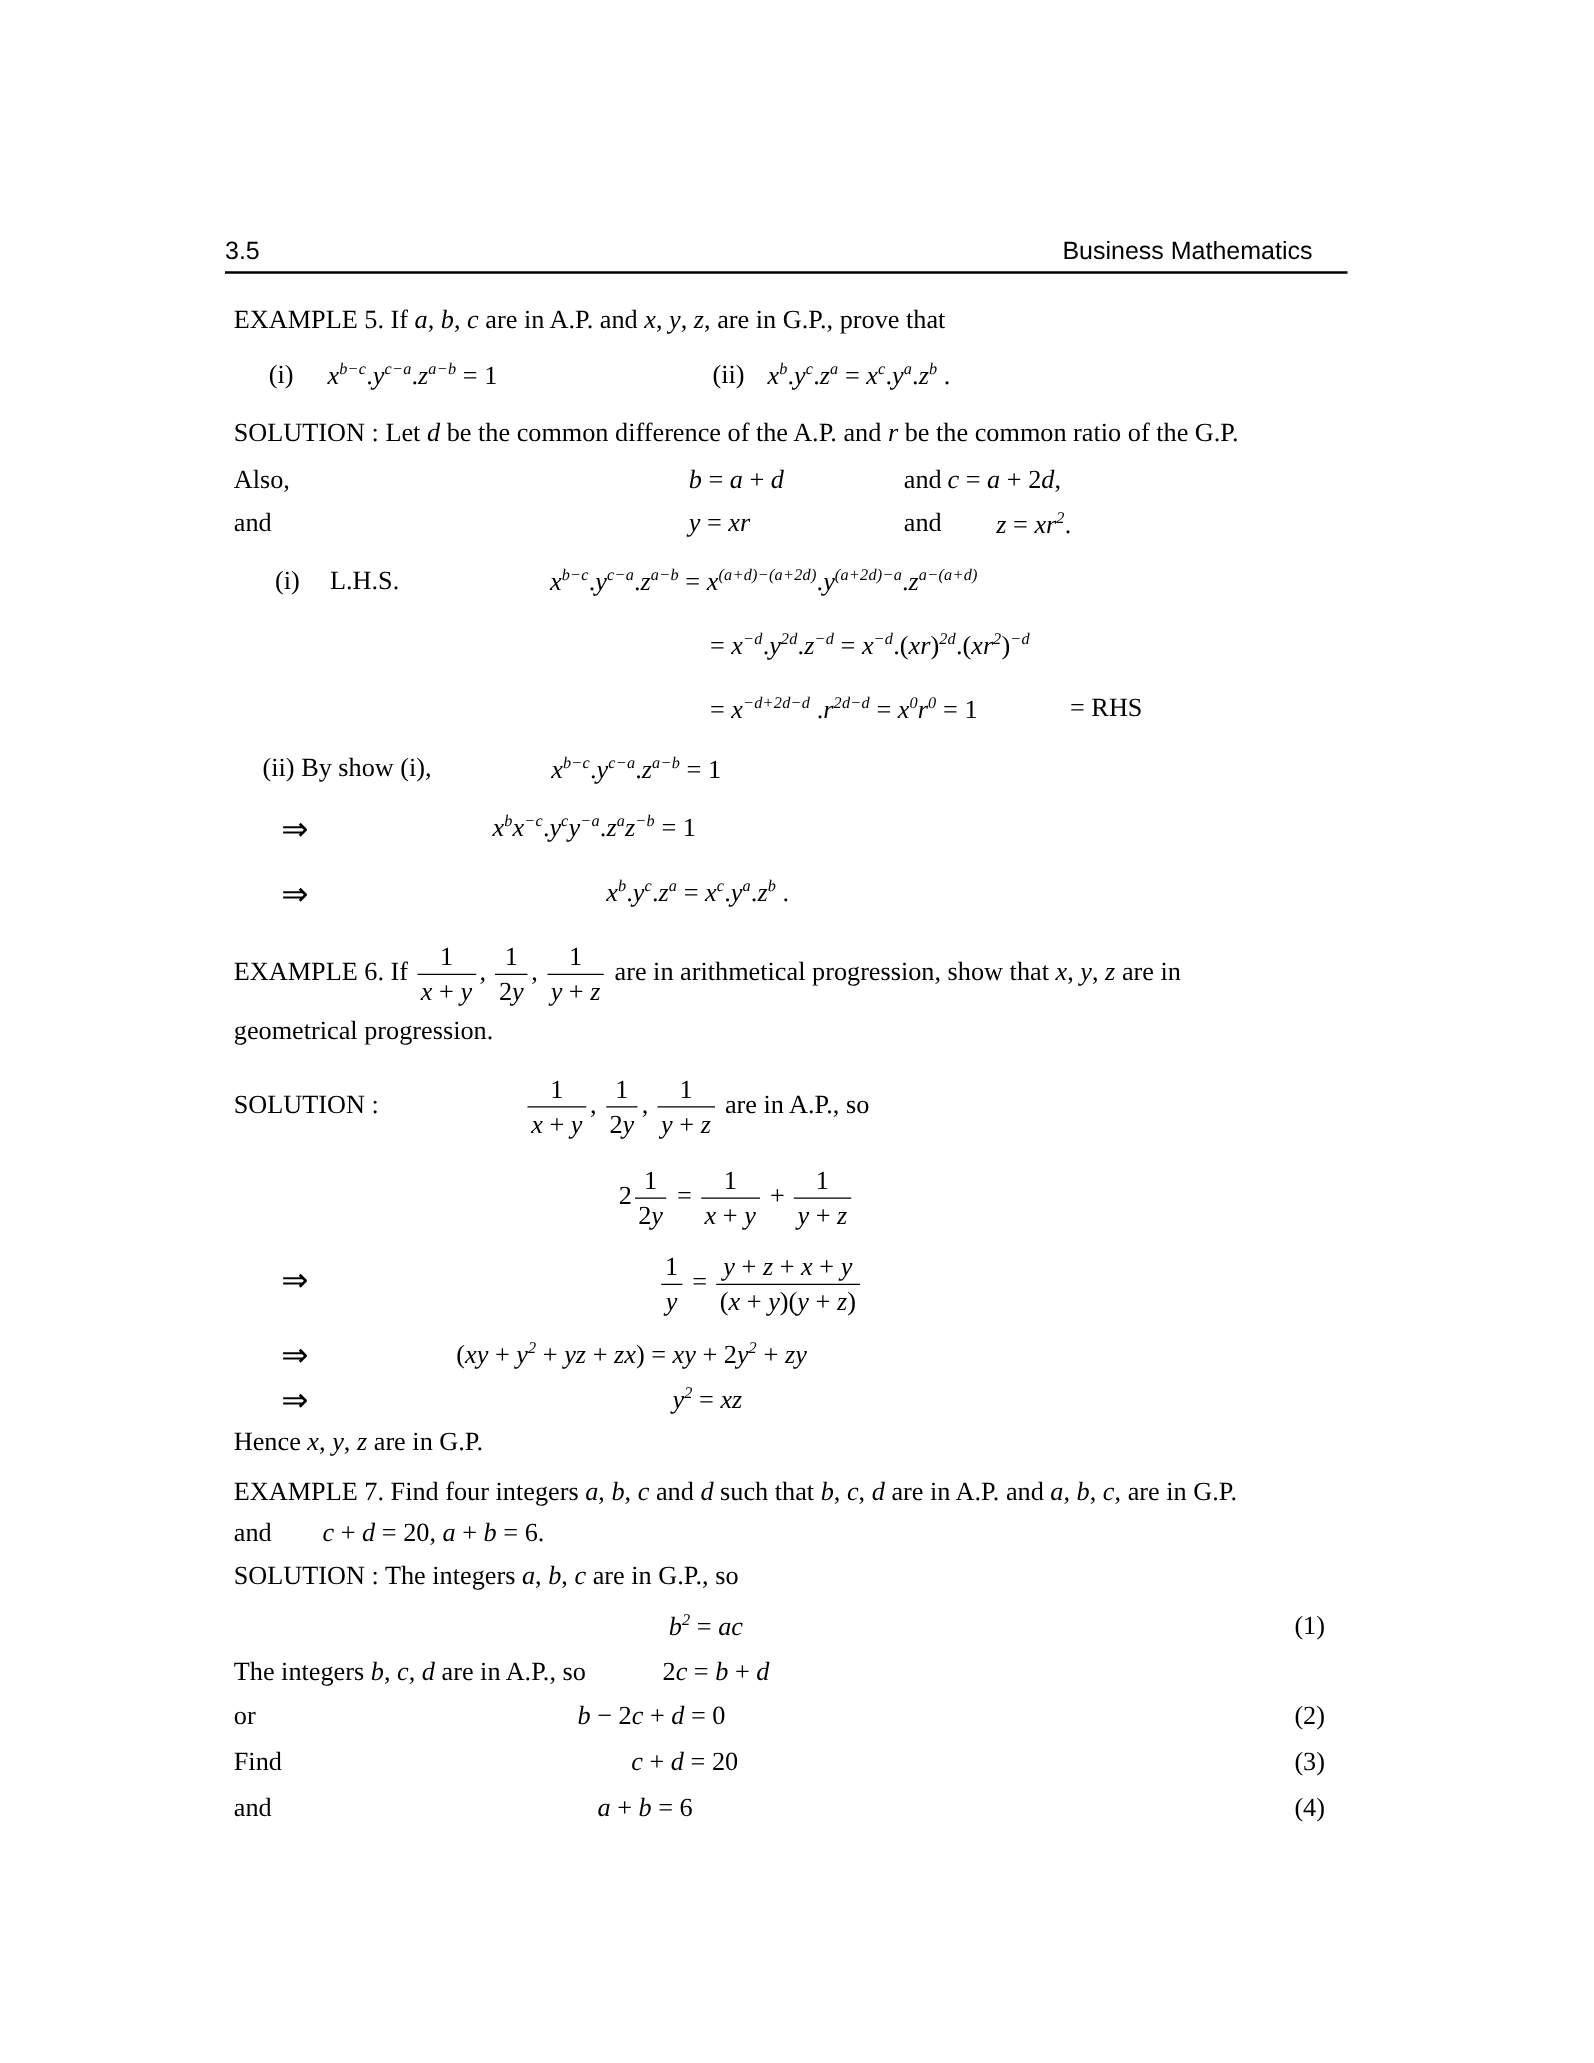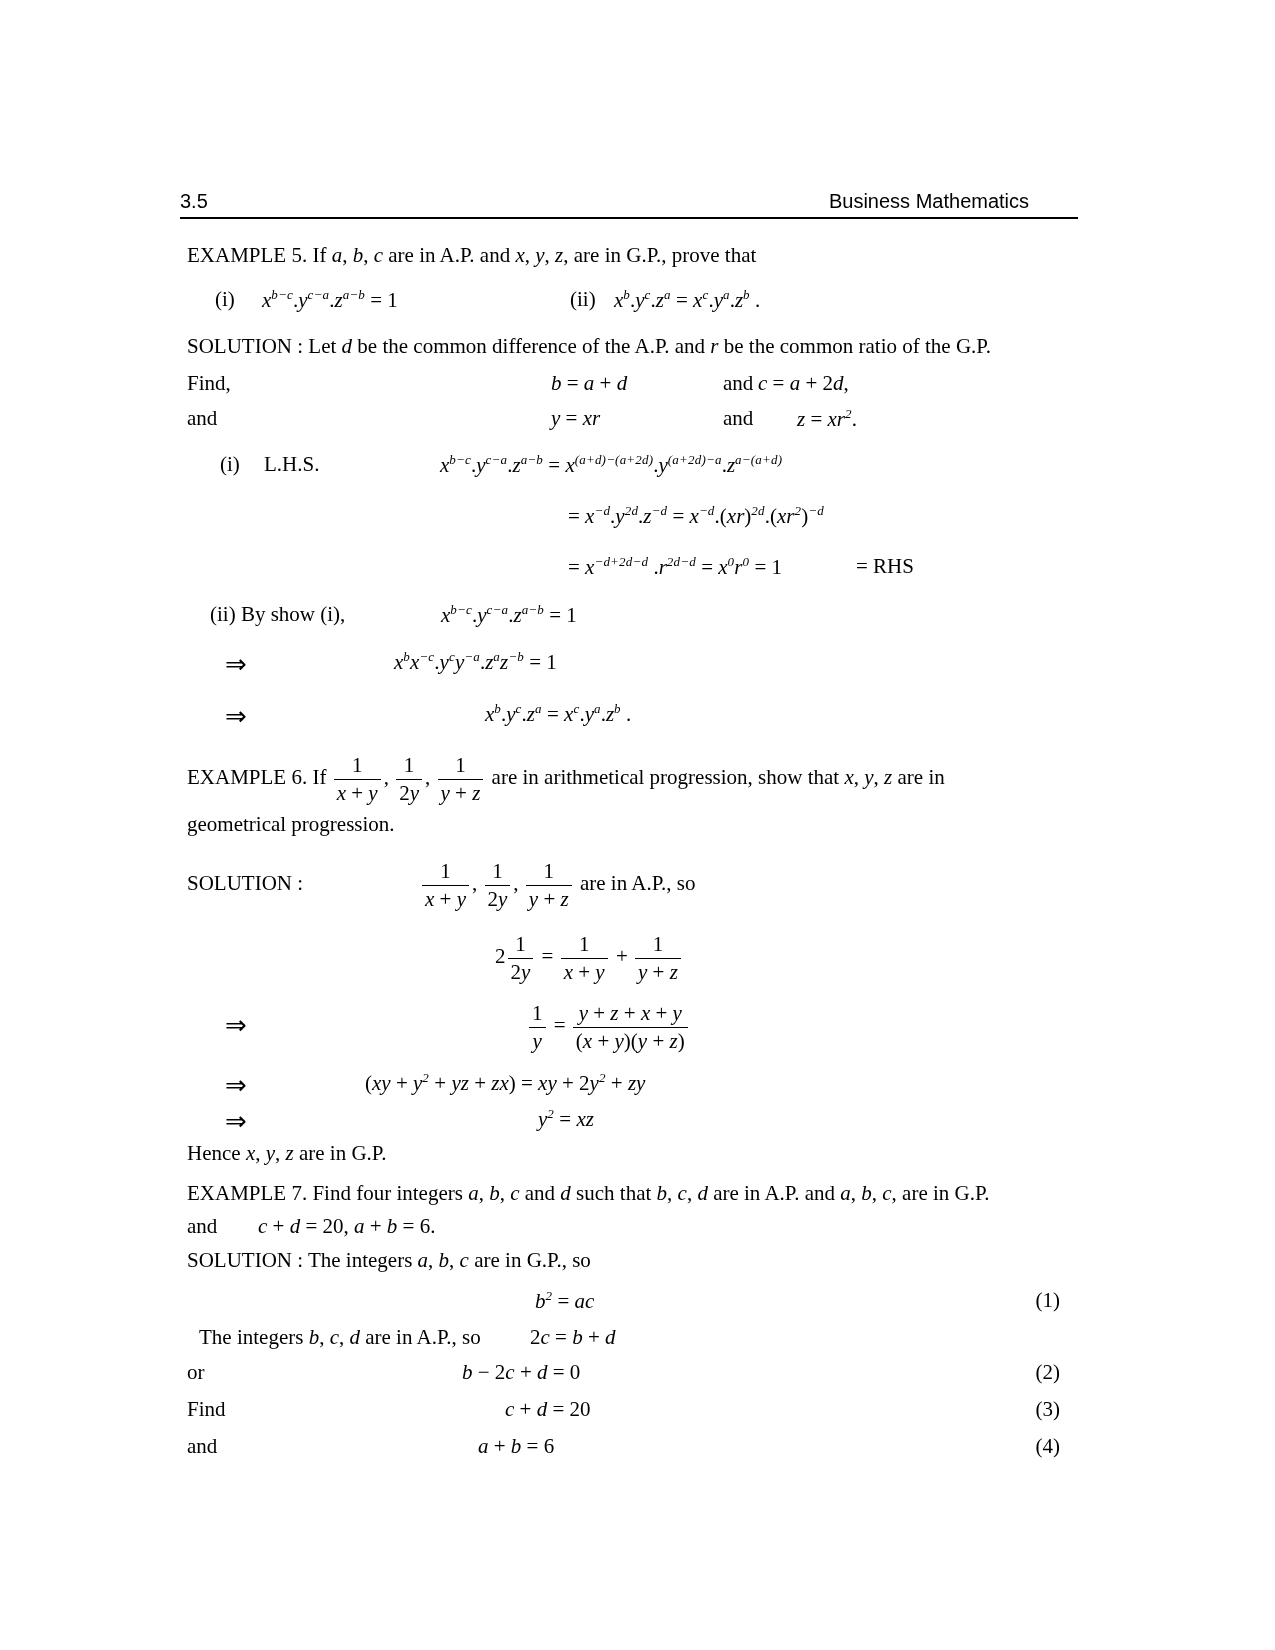--- a/index.html
+++ b/index.html
@@ -19,41 +19,41 @@
   .rule{background:#000;height:2px;}
   .eqnum{width:60px;text-align:right;}
 </style>
 </head>
 <body>
 
 <div class="page">
 
   <div class="row" style="top:190px">
     <span class="abs hdr" style="left:180px">3.5</span>
-    <span class="abs hdr" style="left:740px;width:378px;text-align:center">Business Mathematics</span>
+    <span class="abs hdr" style="left:672px;width:378px;text-align:right">Business Mathematics</span>
   </div>
   <div class="abs rule" style="left:180px;top:217px;width:898px"></div>
 
   <div class="row" style="top:243px">
     <span class="abs" style="left:187px"><span class="bf">EXAMPLE 5</span><span class="rm">. If </span><span class="it">a</span><span class="rm">, </span><span class="it">b</span><span class="rm">, </span><span class="it">c</span><span class="rm"> are in A.P. and </span><span class="it">x</span><span class="rm">, </span><span class="it">y</span><span class="rm">, </span><span class="it">z</span><span class="rm">, are in G.P., prove that</span></span>
   </div>
 
   <div class="row" style="top:287px">
     <span class="abs" style="left:215px"><span class="rm">(i)</span></span>
     <span class="abs" style="left:262px"><span class="it">x</span><span class="sup">b−c</span><span class="rm">.</span><span class="it">y</span><span class="sup">c−a</span><span class="rm">.</span><span class="it">z</span><span class="sup">a−b</span><span class="rm"> = 1</span></span>
     <span class="abs" style="left:570px"><span class="rm">(ii)</span></span>
     <span class="abs" style="left:614px"><span class="it">x</span><span class="sup">b</span><span class="rm">.</span><span class="it">y</span><span class="sup">c</span><span class="rm">.</span><span class="it">z</span><span class="sup">a</span><span class="rm"> = </span><span class="it">x</span><span class="sup">c</span><span class="rm">.</span><span class="it">y</span><span class="sup">a</span><span class="rm">.</span><span class="it">z</span><span class="sup">b</span><span class="rm"> .</span></span>
   </div>
 
   <div class="row" style="top:334px">
     <span class="abs" style="left:187px"><span class="bf">SOLUTION</span><span class="rm"> : Let </span><span class="it">d</span><span class="rm"> be the common difference of the A.P. and </span><span class="it">r</span><span class="rm"> be the common ratio of the G.P.</span></span>
   </div>
 
   <div class="row" style="top:371px">
-    <span class="abs" style="left:187px"><span class="rm">Find,</span></span>
+    <span class="abs" style="left:187px"><span class="rm">Also,</span></span>
     <span class="abs" style="left:551px"><span class="it">b</span><span class="rm"> = </span><span class="it">a</span><span class="rm"> + </span><span class="it">d</span></span>
     <span class="abs" style="left:723px"><span class="rm">and</span></span>
     <span class="abs" style="left:758px"><span class="it">c</span><span class="rm"> = </span><span class="it">a</span><span class="rm"> + 2</span><span class="it">d</span><span class="rm">,</span></span>
   </div>
 
   <div class="row" style="top:406px">
     <span class="abs" style="left:187px"><span class="rm">and</span></span>
     <span class="abs" style="left:551px"><span class="it">y</span><span class="rm"> = </span><span class="it">xr</span></span>
     <span class="abs" style="left:723px"><span class="rm">and</span></span>
     <span class="abs" style="left:797px"><span class="it">z</span><span class="rm"> = </span><span class="it">xr</span><span class="sup">2</span><span class="rm">.</span></span>
@@ -135,21 +135,21 @@
   <div class="row" style="top:1248px">
     <span class="abs" style="left:187px"><span class="bf">SOLUTION</span><span class="rm"> : The integers </span><span class="it">a</span><span class="rm">, </span><span class="it">b</span><span class="rm">, </span><span class="it">c</span><span class="rm"> are in G.P., so</span></span>
   </div>
 
   <div class="row" style="top:1288px">
     <span class="abs" style="left:535px"><span class="it">b</span><span class="sup">2</span><span class="rm"> = </span><span class="it">ac</span></span>
     <span class="abs eqnum" style="left:1000px"><span class="rm">(1)</span></span>
   </div>
 
   <div class="row" style="top:1325px">
-    <span class="abs" style="left:199px"><span class="rm">The integers </span><span class="it">b</span><span class="rm">, </span><span class="it">c</span><span class="rm">, </span><span class="it">d</span><span class="rm"> are in A.P., so</span></span>
+    <span class="abs" style="left:187px"><span class="rm">The integers </span><span class="it">b</span><span class="rm">, </span><span class="it">c</span><span class="rm">, </span><span class="it">d</span><span class="rm"> are in A.P., so</span></span>
     <span class="abs" style="left:530px"><span class="rm">2</span><span class="it">c</span><span class="rm"> = </span><span class="it">b</span><span class="rm"> + </span><span class="it">d</span></span>
   </div>
 
   <div class="row" style="top:1360px">
     <span class="abs" style="left:187px"><span class="rm">or</span></span>
     <span class="abs" style="left:462px"><span class="it">b</span><span class="rm"> − 2</span><span class="it">c</span><span class="rm"> + </span><span class="it">d</span><span class="rm"> = 0</span></span>
     <span class="abs eqnum" style="left:1000px"><span class="rm">(2)</span></span>
   </div>
 
   <div class="row" style="top:1397px">

